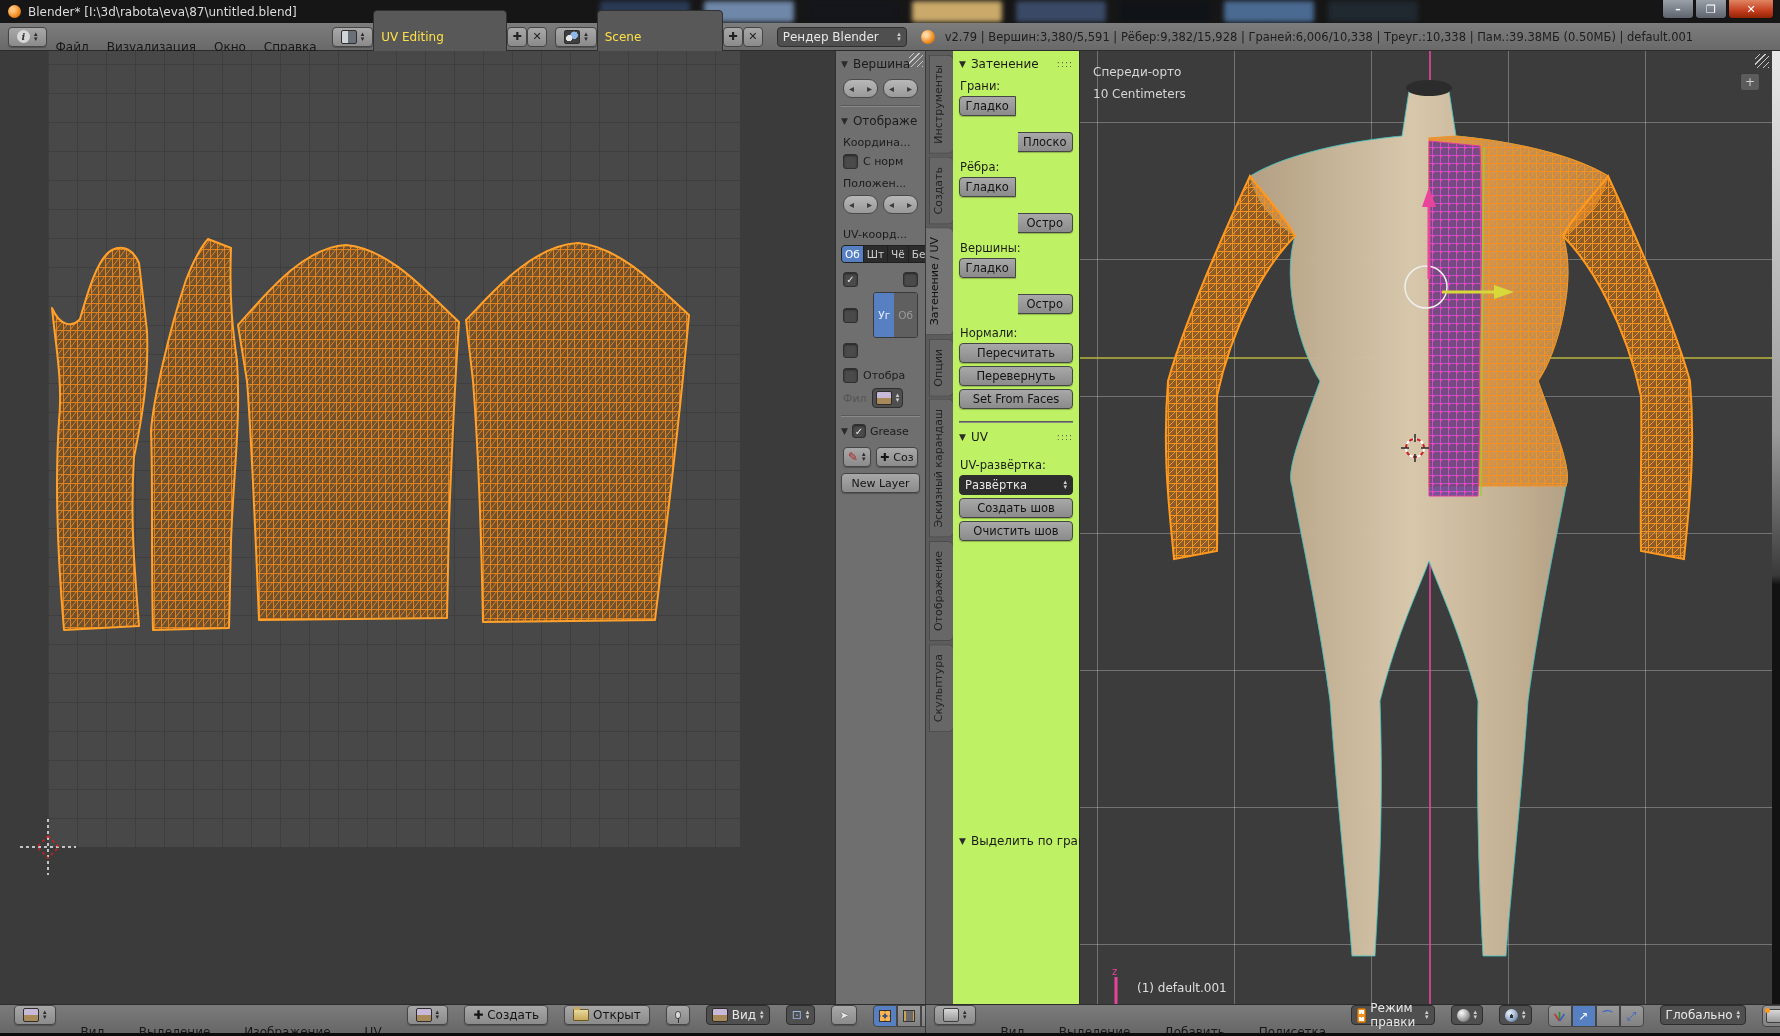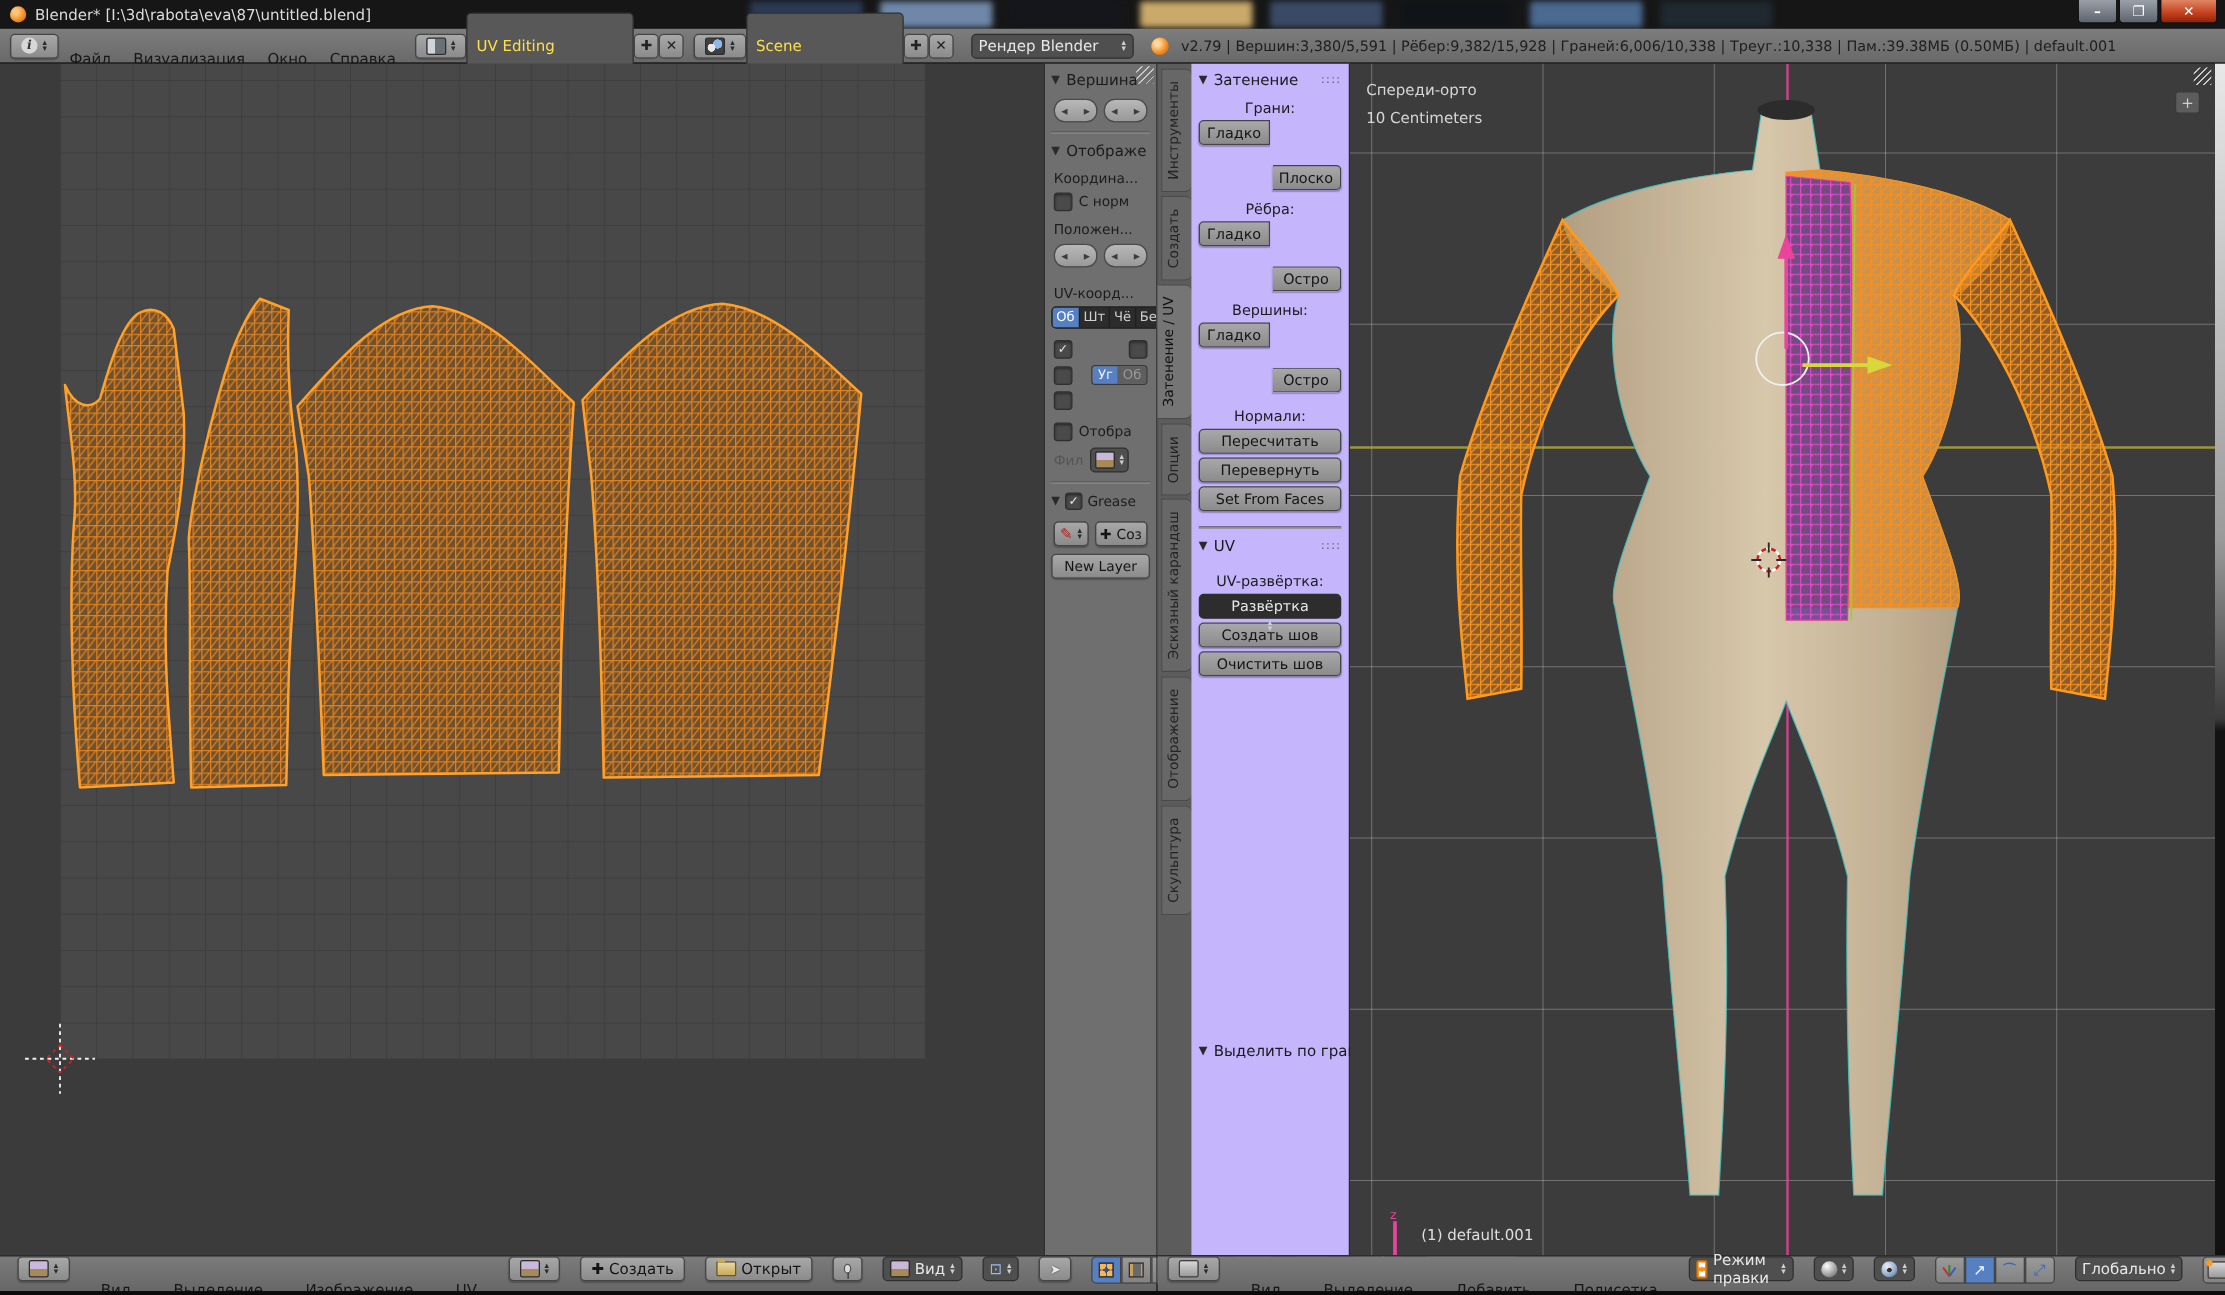--- a/index.html
+++ b/index.html
@@ -7,21 +7,21 @@
        font-family:"DejaVu Sans",sans-serif;font-size:12px;color:#1c1c1c;
        -webkit-font-smoothing:antialiased;}
   
   .btn{display:inline-flex;align-items:center;justify-content:center;gap:4px;
        background:linear-gradient(#a8a8a8,#8b8b8b);border:1px solid #454545;
        border-radius:4px;color:#141414;padding:2px 8px;white-space:nowrap;
        box-shadow:0 1px 1px rgba(0,0,0,.25);height:20px;box-sizing:border-box;}
   .btn.block{display:flex;width:100%;}
   .dd{display:inline-flex;align-items:center;gap:4px;background:#4f4f4f;color:#e8e8e8;
       border:1px solid #2e2e2e;border-radius:4px;padding:2px 5px;height:20px;box-sizing:border-box;}
-  .dd.verydark{background:#2d2d2d;flex-direction:column;}
+  .dd.verydark{background:#2d2d2d;}
   .arr{display:inline-flex;flex-direction:column;line-height:5px;font-size:7px;color:#cfcfcf;}
   .arr::before{content:"▴";}
   .arr::after{content:"▾";}
   .arr.dark{color:#2a2a2a;}
   .stepL::before{content:"◂";font-size:10px;color:#3c3c3c;}
   .stepR::before{content:"▸";font-size:10px;color:#3c3c3c;}
   .chk{width:13px;height:13px;border-radius:3px;background:#4a4a4a;border:1px solid #2f2f2f;
        display:inline-flex;align-items:center;justify-content:center;flex:none;
        box-shadow:inset 0 1px 2px rgba(0,0,0,.5);}
   .chk.on::after{content:"✓";color:#e9e9e9;font-size:10px;font-weight:bold;}
@@ -75,22 +75,22 @@
   #npanel .np-row{display:flex;align-items:center;gap:5px;margin:5px 2px;}
   .corner-grip{position:absolute;width:14px;height:14px;
      background:repeating-linear-gradient(135deg,transparent 0 3px,#c9c9c9 3px 4px);}
   #tabcol{position:absolute;left:925px;top:51px;width:28px;height:953px;background:#5c5c5c;
      border-left:1px solid #3a3a3a;box-sizing:border-box;padding-top:4px;
      display:flex;flex-direction:column;gap:3px;align-items:flex-end;}
   .vtab{writing-mode:vertical-rl;transform:rotate(180deg);background:#676767;color:#242424;
      border:1px solid #4a4a4a;border-left:none;border-radius:5px 0 0 5px ;
      font-size:11px;padding:9px 2px;width:24px;box-sizing:border-box;text-align:center;white-space:nowrap;}
   .vtab.active{background:#757575;color:#101010;width:27px;border-right:none;}
-  #shelf{position:absolute;left:953px;top:51px;width:127px;height:953px;background:#c4b5fd;
-     border-right:1px solid #2a2a2a;box-sizing:border-box;padding:6px 6px;font-size:11.5px;text-align:center;}
+  #shelf{position:absolute;left:953px;top:51px;width:127px;height:953px;background:#bef264;
+     border-right:1px solid #2a2a2a;box-sizing:border-box;padding:6px 6px;font-size:11.5px;}
   #shelf .lab{margin:8px 1px 3px;}
   .pair{display:flex;gap:2px;}
   .pair .btn{flex:1;border-radius:0;padding:2px 2px;font-size:11.5px;}
   .pair .btn:first-child{border-radius:4px 0 0 4px;}
   .pair .btn:last-child{border-radius:0 4px 4px 0;border-left:none;margin-top:36px;}
   #shelf .btn.block{margin-top:3px;font-size:11.5px;}
   #bselect{position:absolute;left:6px;right:6px;top:783px;}
   
   #vp{position:absolute;left:1080px;top:51px;width:692px;height:953px;background:#3c3c3c;overflow:hidden;
       background-image:linear-gradient(rgba(255,255,255,.28) 1px,transparent 1px),
@@ -147,21 +147,21 @@
   .mini.faces{background:linear-gradient(#caa05a,#caa05a) 0 0/5px 5px no-repeat,
               linear-gradient(#caa05a,#caa05a) 6px 6px/5px 5px no-repeat,#6a6a6a;}
   .mini.island{background:#caa05a;border-color:#5a4a20;}
   .dashsq{width:12px;height:12px;border:1px dashed #2c2c2c;display:flex;align-items:center;justify-content:center;}
   .dashsq::after{content:"";width:4px;height:4px;background:#2c2c2c;border-radius:50%;}
   .segment4{display:inline-flex;background:#2c2c2c;border:1px solid #1f1f1f;border-radius:4px;overflow:hidden;}
   .segment4 span{padding:2px 3px;color:#cfcfcf;font-size:10.5px;border-right:1px solid #1f1f1f;}
   .segment4 span:last-child{border-right:none;}
   .segment4 span.on{background:#5680c2;color:#fff;}
   .toggle2{display:inline-flex;border-radius:3px;overflow:hidden;border:1px solid #3a3a3a;font-size:10.5px;}
-  .toggle2 span{padding:1px 4px;background:#5f5f5f;color:#9a9a9a;}
+  .toggle2 span{padding:16px 4px;background:#5f5f5f;color:#9a9a9a;}
   .toggle2 span.on{background:#5680c2;color:#eaf0ff;}
   .np-head2{display:flex;align-items:center;gap:4px;}
   .np-head2::before{content:"▼";font-size:9px;color:#2a2a2a;}
 </style>
 </head>
 <body>
 
 <div id="titlebar">
   <span class="blogo"></span>
   <span>Blender* [I:\3d\rabota\eva\87\untitled.blend]</span>

